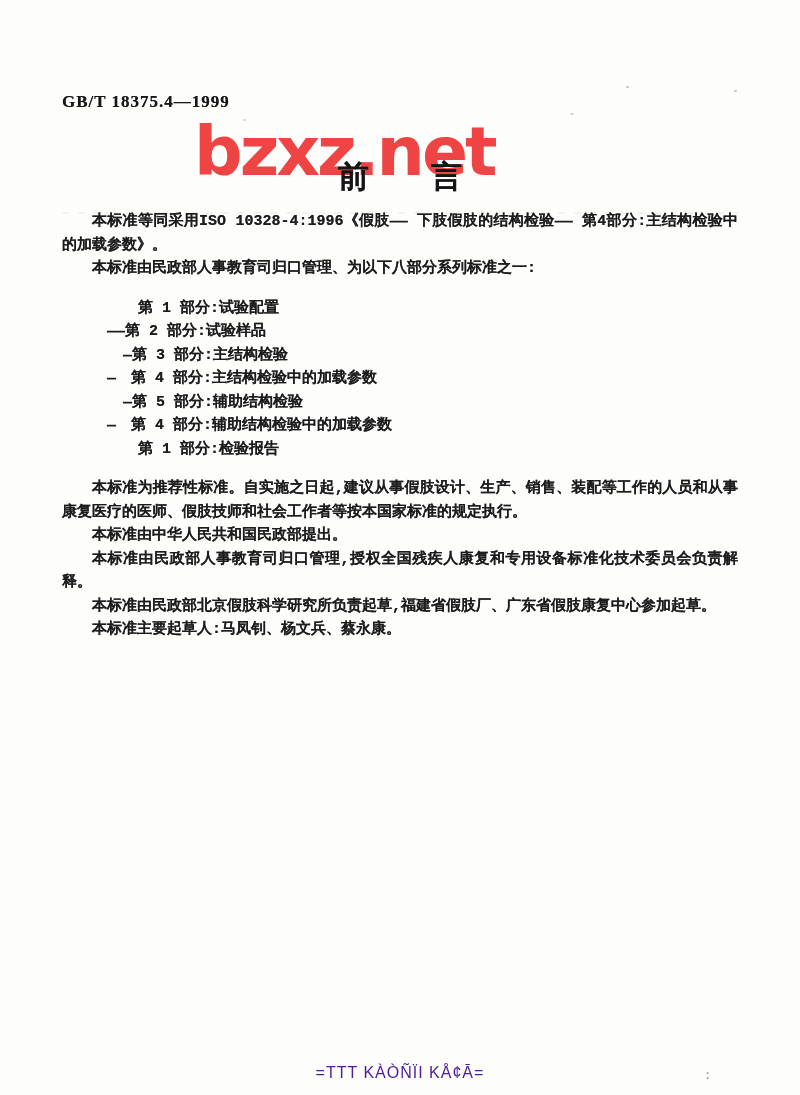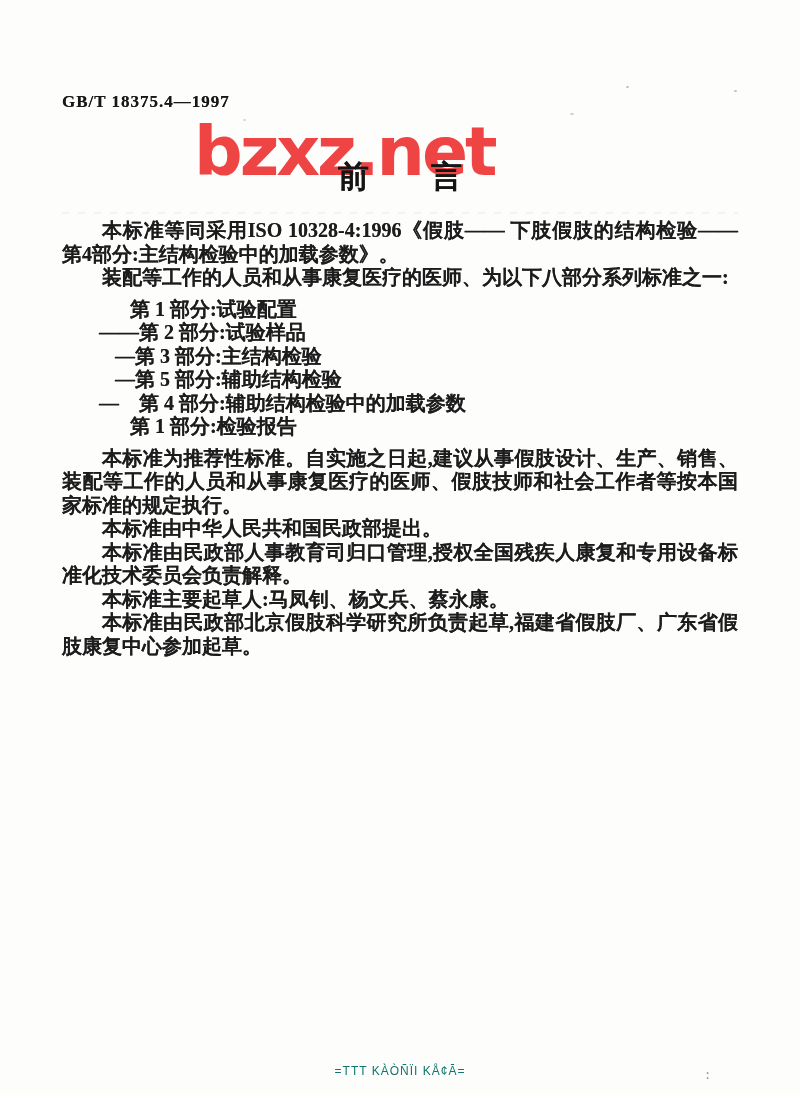--- a/index.html
+++ b/index.html
@@ -37,38 +37,39 @@
     z-index:1;
   }
 
   .noise-band{
     position:absolute;left:62px;top:212px;width:676px;height:2px;
     background:repeating-linear-gradient(90deg,#e9e7e4 0 7px,transparent 7px 16px);
     opacity:.5;
   }
 
   .body-text{
-    position:absolute;left:62px;top:219px;width:676px;
-    font-size:20px;line-height:23.5px;
+    position:absolute;left:62px;top:210px;width:676px;
+    font-size:15px;line-height:23.5px;
     font-weight:bold;
     text-align:justify;
     z-index:1;
+    font-family:Liberation Mono, monospace;
   }
   .body-text p{margin:0;text-indent:2em;}
-  .series-list{margin:8px;}
+  .series-list{margin:16px;}
   .li{text-indent:0;}
   .li-a{padding-left:60px;}
   .li-b{padding-left:29px;}
   .li-c{padding-left:45px;}
 
   .footer-mark{
     position:absolute;left:0;top:1064px;width:100%;
     text-align:center;
-    font-size:12px;letter-spacing:1px;
-    color:#0f766e;
+    font-size:16px;letter-spacing:1px;
+    color:#4c1d95;
     font-family:"Liberation Sans","DejaVu Sans",sans-serif;
   }
   .page-mark{
     position:absolute;left:704px;top:1068px;
     font-size:12px;color:#777;opacity:.8;
     font-family:"DejaVu Sans Mono",monospace;
   }
 
   .speck{position:absolute;background:#8a8a8a;border-radius:50%;opacity:.55;}
   .sp1{left:626px;top:86px;width:3px;height:2px;}
@@ -76,42 +77,43 @@
   .sp3{left:570px;top:113px;width:4px;height:2px;opacity:.4;}
   .sp4{left:243px;top:119px;width:3px;height:2px;opacity:.35;}
 </style>
 </head>
 <body>
 
 <div class="page">
 
   <div class="watermark">bzxz.net</div>
 
-  <div class="doc-number scan">GB/T 18375.4—1997</div>
+  <div class="doc-number scan">GB/T 18375.4—1999</div>
 
   <div class="page-title scan">前　　言</div>
 
   <div class="noise-band"></div>
 
   <div class="body-text scan">
     <p>本标准等同采用ISO 10328-4:1996《假肢—— 下肢假肢的结构检验—— 第4部分:主结构检验中的加载参数》。</p>
-    <p>装配等工作的人员和从事康复医疗的医师、为以下八部分系列标准之一:</p>
+    <p>本标准由民政部人事教育司归口管理、为以下八部分系列标准之一:</p>
     <div class="series-list">
       <div class="li li-a">第 1 部分:试验配置</div>
       <div class="li li-b">——第 2 部分:试验样品</div>
       <div class="li li-c">—第 3 部分:主结构检验</div>
+      <div class="li li-b">—　第 4 部分:主结构检验中的加载参数</div>
       <div class="li li-c">—第 5 部分:辅助结构检验</div>
       <div class="li li-b">—　第 4 部分:辅助结构检验中的加载参数</div>
       <div class="li li-a">第 1 部分:检验报告</div>
     </div>
     <p>本标准为推荐性标准。自实施之日起,建议从事假肢设计、生产、销售、装配等工作的人员和从事康复医疗的医师、假肢技师和社会工作者等按本国家标准的规定执行。</p>
     <p>本标准由中华人民共和国民政部提出。</p>
     <p>本标准由民政部人事教育司归口管理,授权全国残疾人康复和专用设备标准化技术委员会负责解释。</p>
+    <p>本标准由民政部北京假肢科学研究所负责起草,福建省假肢厂、广东省假肢康复中心参加起草。</p>
     <p>本标准主要起草人:马凤钊、杨文兵、蔡永康。</p>
-    <p>本标准由民政部北京假肢科学研究所负责起草,福建省假肢厂、广东省假肢康复中心参加起草。</p>
   </div>
 
   <div class="footer-mark">=TTT KÀÒÑÏI KÅ¢Ā=</div>
   <div class="page-mark">:</div>
 
   <div class="speck sp1"></div>
   <div class="speck sp2"></div>
   <div class="speck sp3"></div>
   <div class="speck sp4"></div>
 

